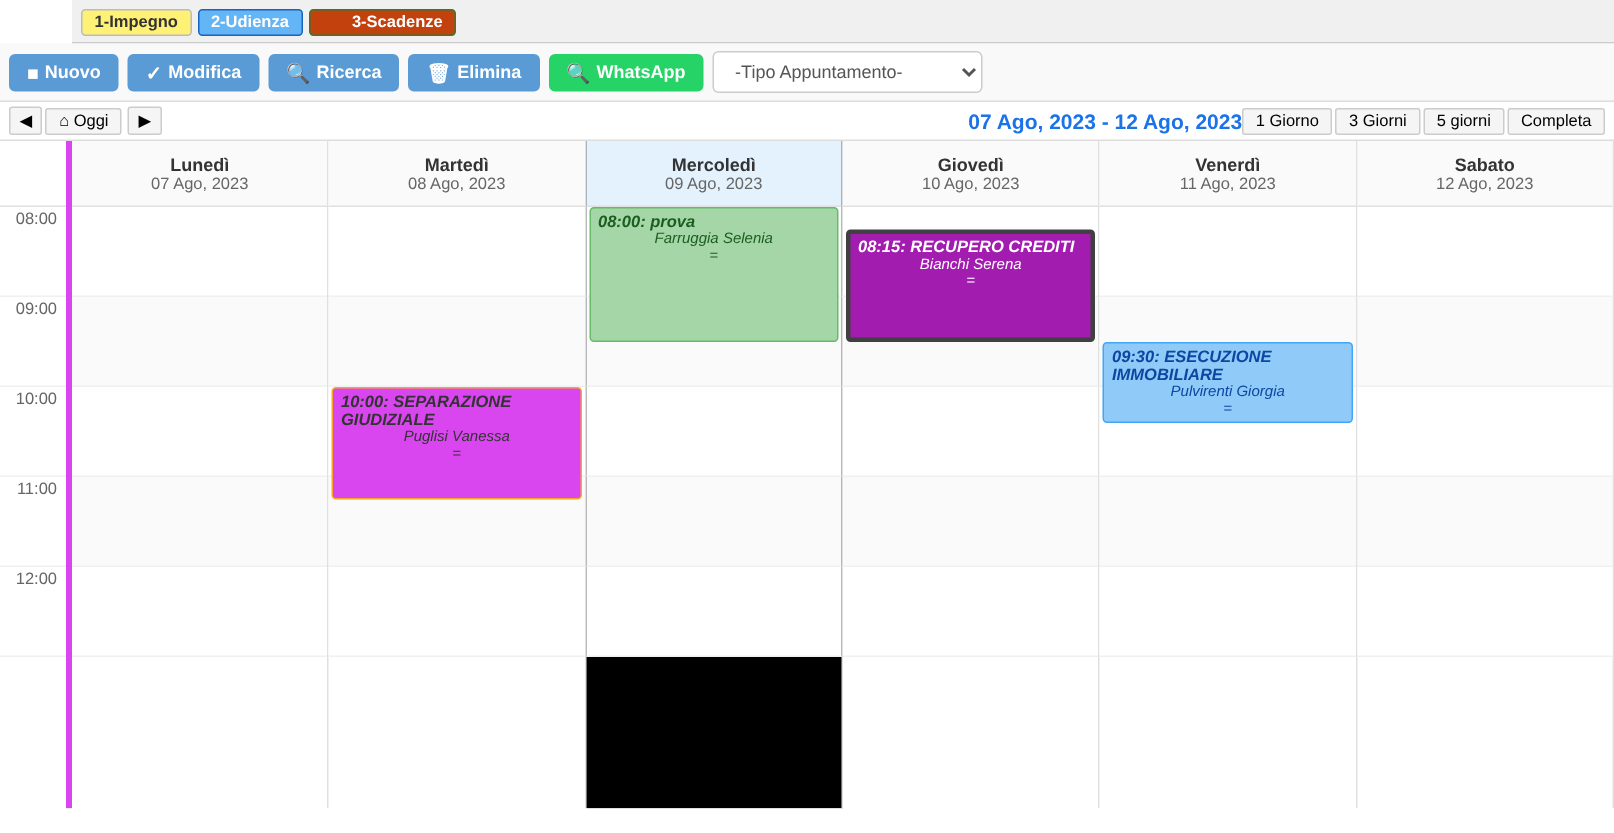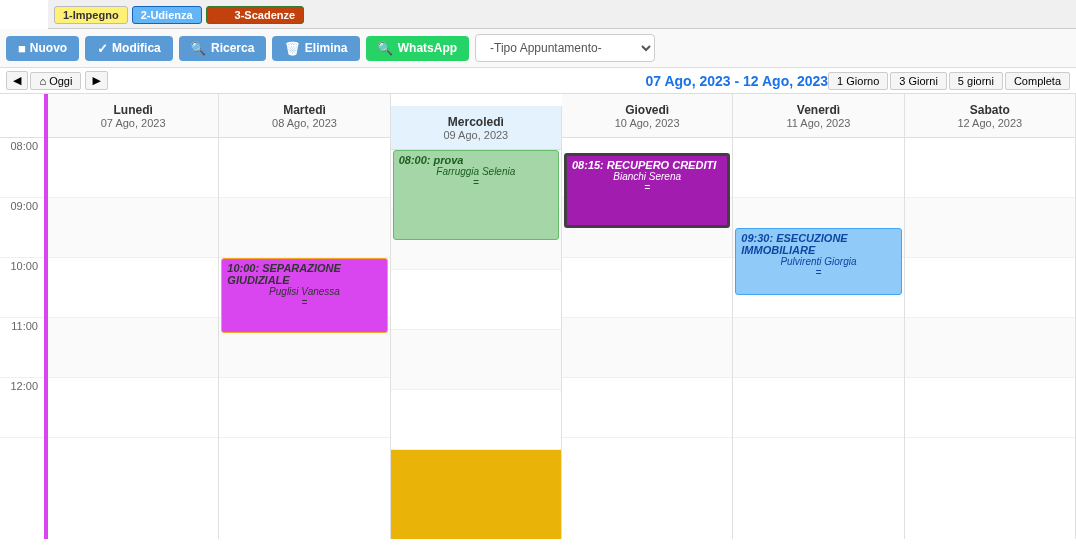--- a/index.html
+++ b/index.html
@@ -156,21 +156,21 @@
       flex-direction: column;
       align-items: center;
       justify-content: center;
       border-bottom: 1px solid #e0e0e0;
       background: #fafafa;
       font-size: 12px;
     }
     .day-name { font-weight: bold; color: #333; }
     .day-date { color: #666; font-size: 11px; }
     .day-column.highlighted .day-header { background: #e3f2fd; }
-    .day-column.highlighted { background: #eab308; margin-top: 12px; }
+    .day-column.highlighted { background: #000000; }
 
     .day-slots {
       position: relative;
     }
     .day-slot {
       height: 60px;
       border-bottom: 1px solid #f0f0f0;
     }
     .day-slot:nth-child(odd) { background: #fff; }
     .day-slot:nth-child(even) { background: #fafafa; }
@@ -332,21 +332,21 @@
         <div class="day-header">
           <span class="day-name">Venerdì</span>
           <span class="day-date">11 Ago, 2023</span>
         </div>
         <div class="day-slots" style="position: relative;">
           <div class="day-slot"></div>
           <div class="day-slot"></div>
           <div class="day-slot"></div>
           <div class="day-slot"></div>
           <div class="day-slot"></div>
-          <div class="cal-event event-blue-light" style="top: 90px; height: 67px;">
+          <div class="cal-event event-blue-light" style="top: 90px; height: 54px;">
             <div class="event-time">09:30: ESECUZIONE IMMOBILIARE</div>
             <div class="event-person">Pulvirenti Giorgia</div>
             <div class="event-dot">=</div>
           </div>
         </div>
       </div>
       <div class="day-column">
         <div class="day-header">
           <span class="day-name">Sabato</span>
           <span class="day-date">12 Ago, 2023</span>

